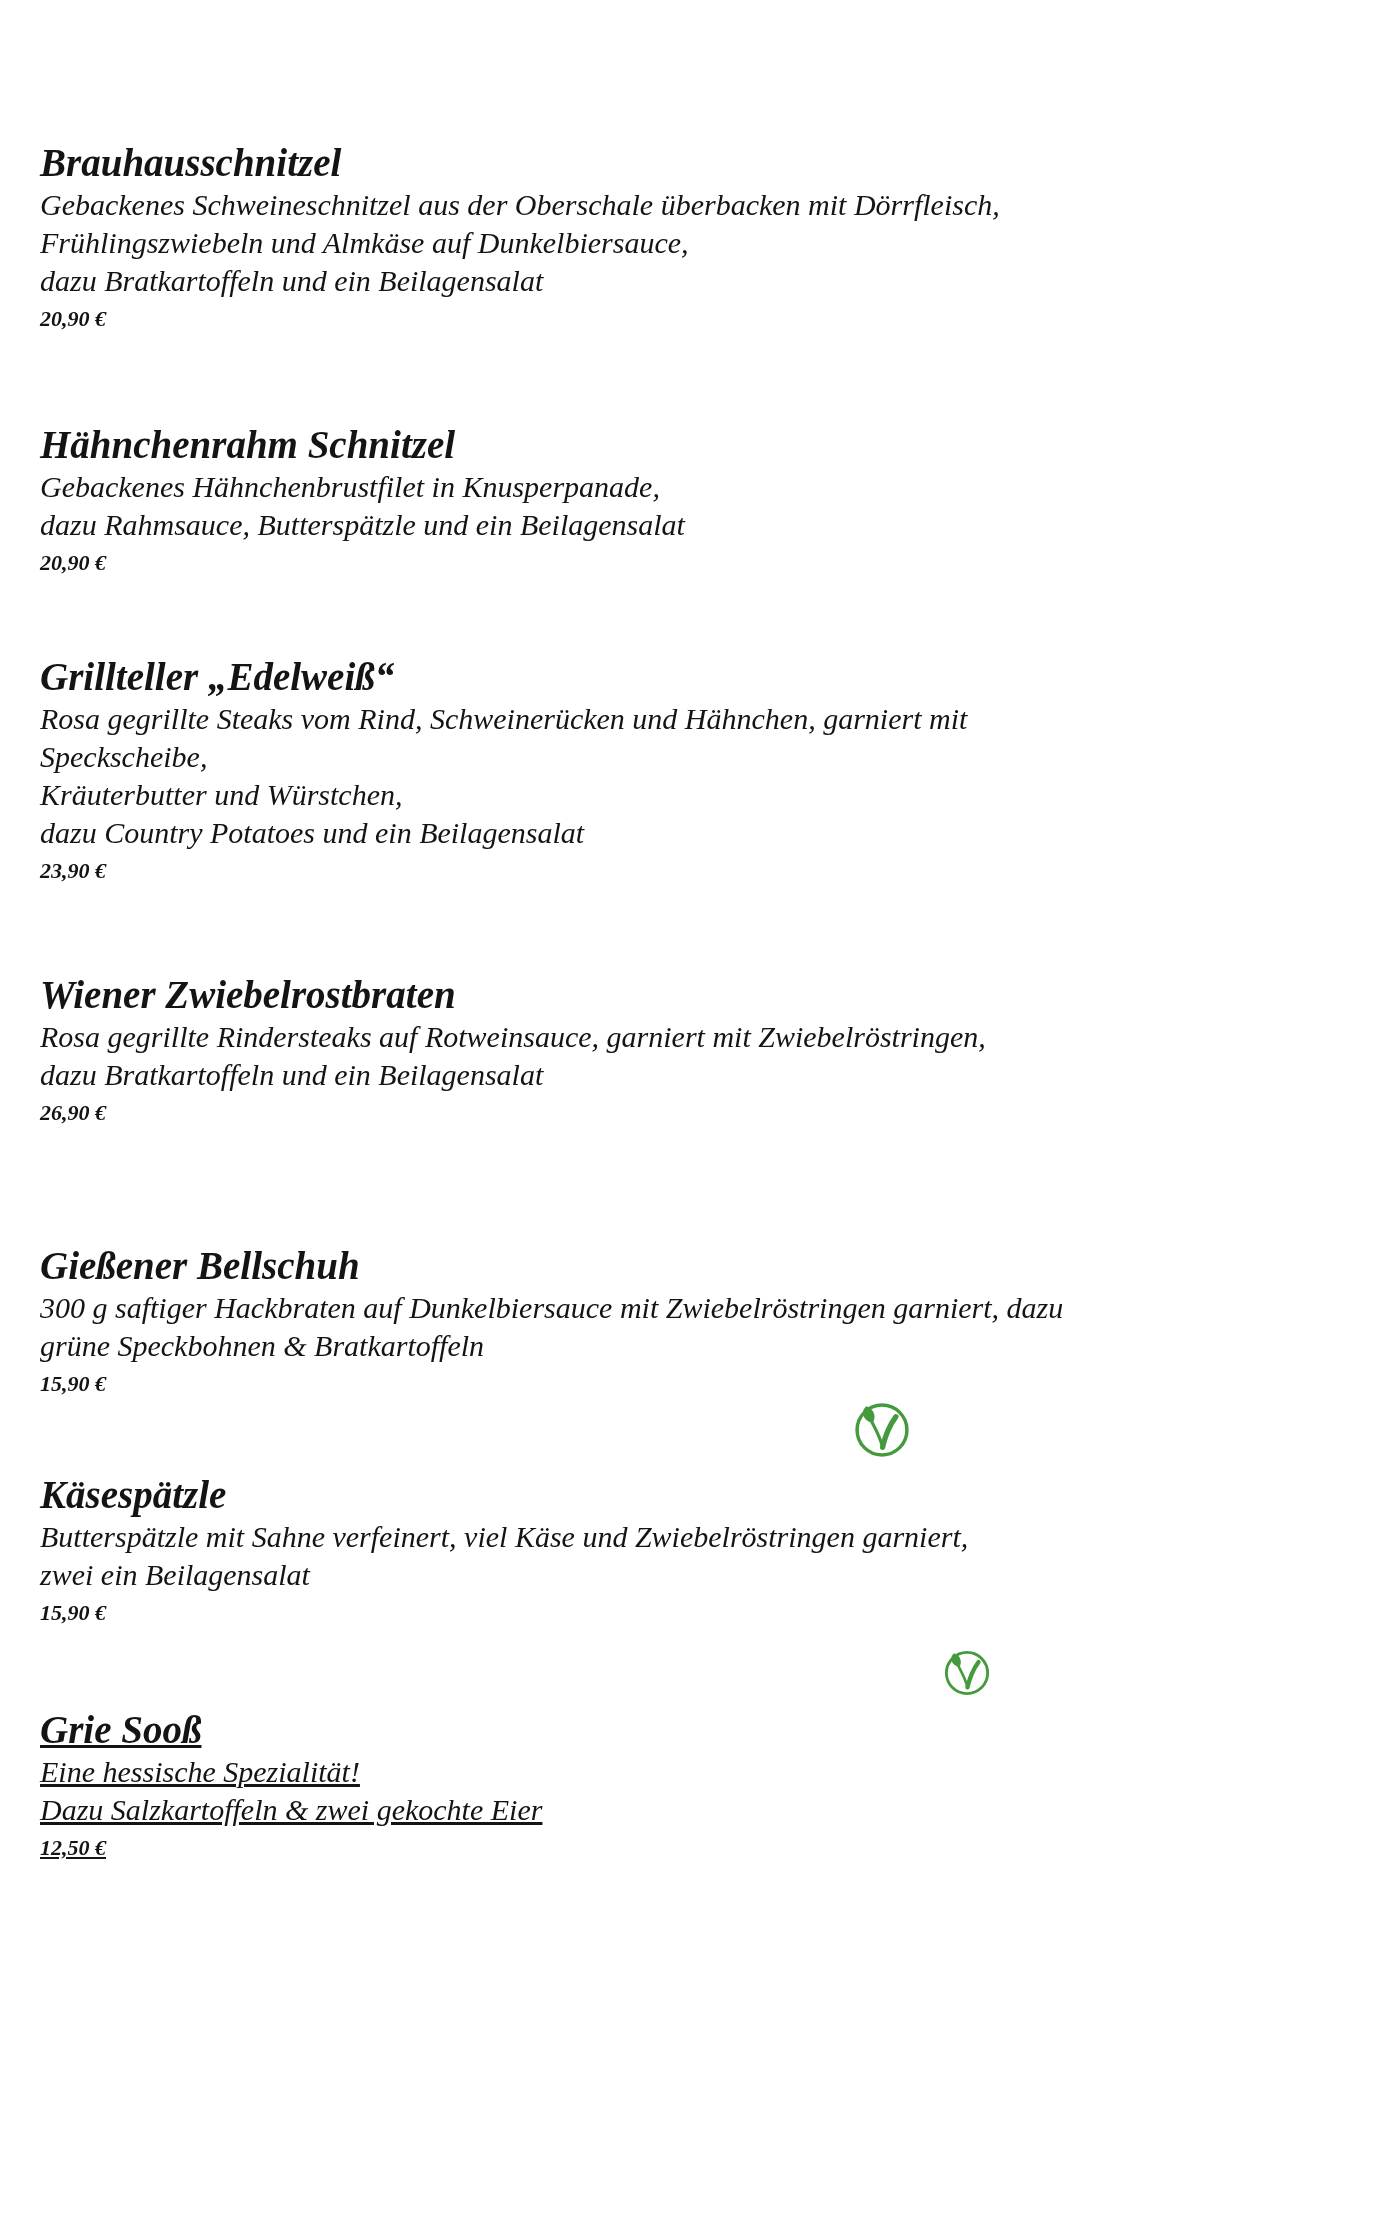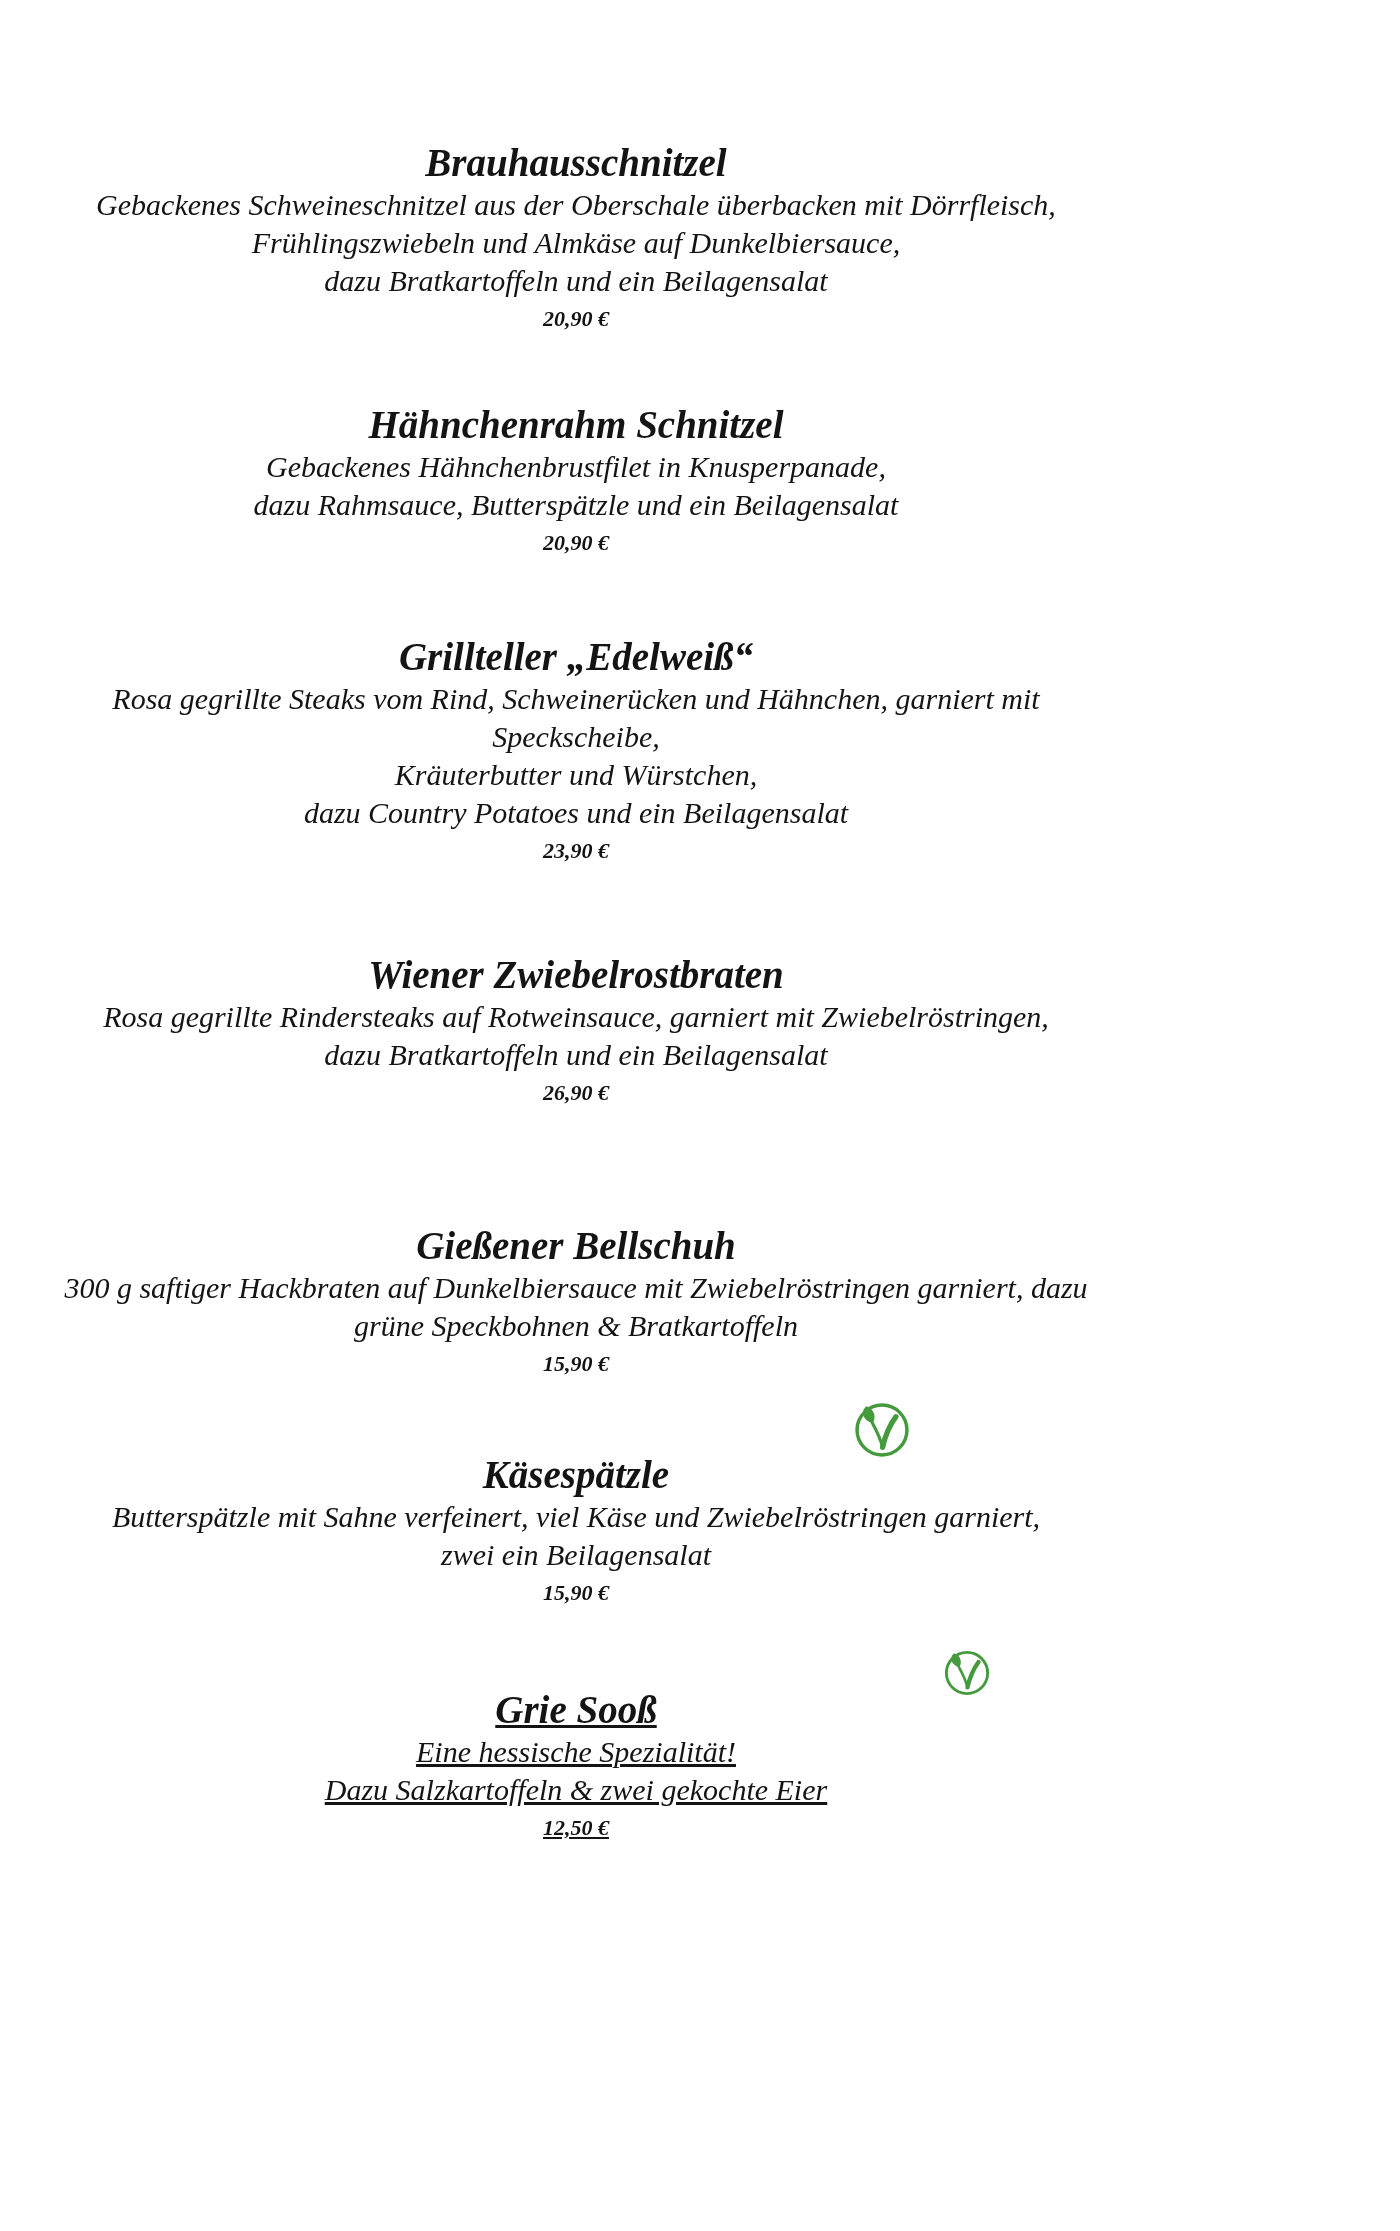--- a/index.html
+++ b/index.html
@@ -9,21 +9,20 @@
   }
   .page {
     position: relative;
     width: 1112px;
     height: 2231px;
     box-sizing: border-box;
     background: var(--bg, #ffffff);
     color: var(--text, #141414);
     font-family: "Liberation Serif", serif;
     font-style: italic;
-    text-align: center;
     padding: 140px 0 0 40px; 
     overflow: hidden;
   }
   .dish { position: static; }
   .dish-title {
     margin: 0;
     font-size: 39px;
     line-height: 46px;
     font-weight: bold;
     font-style: italic;
@@ -32,21 +31,21 @@
   .dish-desc {
     font-size: 30px;
     line-height: 38px;
   }
   .dish-price {
     font-size: 22px;
     line-height: 38px;
     font-weight: bold;
   }
   
-  .dish-2 { margin-top: 64px; }
+  .dish-2 { margin-top: 84px; }
   .dish-3 { margin-top: 72px; }
   .dish-4 { margin-top: 82px; }
   .dish-5 { margin-top: 111px; }
   .dish-6 { margin-top: 69px; }
   .dish-7 { margin-top: 75px; text-decoration: underline; }
 
   .veg-icon {
     position: absolute;
     color: var(--green, #459a3e);
     display: inline-block;

